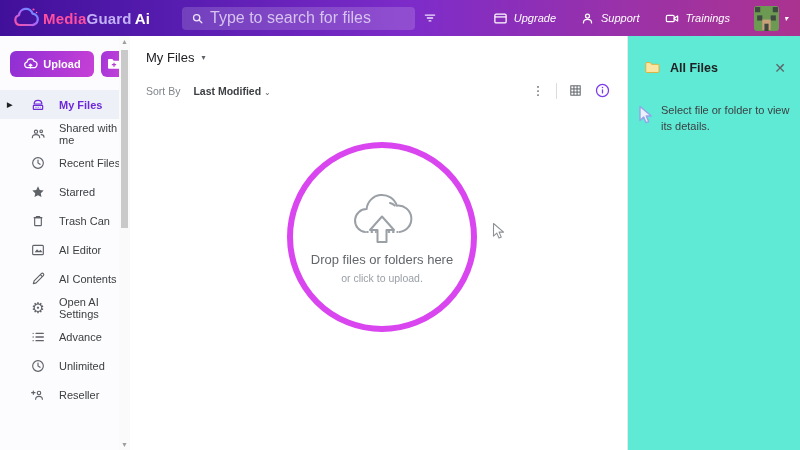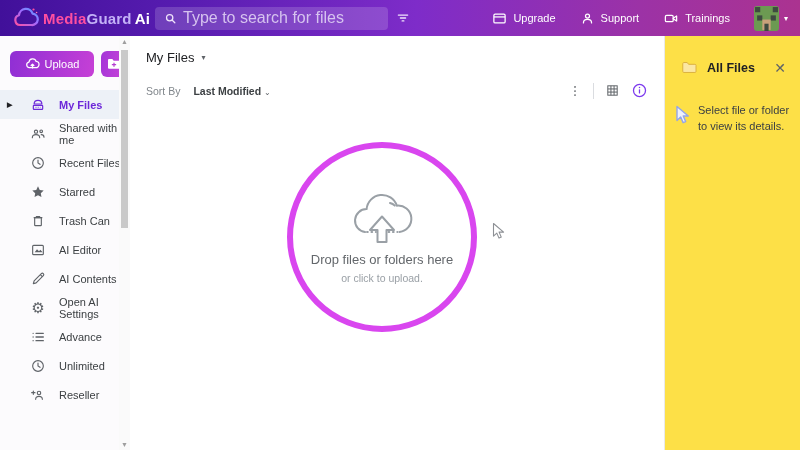--- a/index.html
+++ b/index.html
@@ -1,42 +1,42 @@
 <!DOCTYPE html>
 <html><head>
 <meta charset="utf-8">
 <style>
   * { box-sizing: border-box; margin: 0; padding: 0; }
   html,body { width:800px; height:450px; overflow:hidden; }
   body { font-family:"Liberation Sans", sans-serif; background:#fff; position:relative; }
 
   
   .topbar { height:36px; display:flex; align-items:center;
-    background:linear-gradient(90deg,#41109a 0%,#571cb0 22%,#7e2cc9 52%,#9c32a6 80%,#ab3390 100%); }
+    background:linear-gradient(90deg,#41109a 0%,#571cb0 22%,#7e2cc9 52%,#9c32a6 80%,#ab3390 100%);gap:27px; }
   .brand { display:flex; align-items:center; gap:4px; padding-left:13px; width:143px; flex:none; }
   .brand-text { font-size:15px; font-weight:bold; letter-spacing:.2px; white-space:nowrap; }
   .brand-media { color:#ff4fa0; } .brand-guard { color:#c3b1f7; } .brand-ai { color:#ffffff; margin-left:3px; }
   .searchbar { margin-left:12px; width:233px; height:23px; background:rgba(255,255,255,.16);
     border-radius:4px; display:flex; align-items:center; padding:0 9px; gap:6px; }
   .searchbar input { flex:1; background:transparent; border:none; outline:none; color:#f3eafd; font-size:16px; }
   .searchbar input::placeholder { color:#d6c3ef; }
-  .top-links { margin-left:auto; display:flex; align-items:center; gap:24px; padding-right:12px; color:#fff; }
+  .top-links { margin-left:auto; display:flex; align-items:center; gap:24px; padding-right:12px; color:#fff;font-style:italic; }
   .top-link { display:flex; align-items:center; gap:6px; font-size:11px; font-weight:500; cursor:pointer; }
   .avatar-wrap { display:flex; align-items:center; gap:5px; cursor:pointer; }
   .avatar { width:25px; height:25px; border-radius:3px; overflow:hidden; display:block; }
   .tiny-caret { font-size:8px; color:#fff; }
 
   
   .layout { display:flex; height:414px; }
 
   
   .sidebar { width:130px; flex:none; position:relative; background:#fcfbfd; overflow:hidden; }
   .side-actions { display:flex; gap:7px; padding:15px 0 13px 10px; }
   .btn-upload { width:84px; height:26px; border:none; border-radius:6px; color:#fff; font-size:11px;
-    font-weight:normal; font-family:inherit; display:flex; align-items:center; justify-content:center; gap:5px;
+    font-weight:bold; font-family:inherit; display:flex; align-items:center; justify-content:center; gap:5px;
     background:linear-gradient(100deg,#8f2fd4 0%,#c640d6 100%); cursor:pointer; }
   .btn-folder { width:26px; height:26px; border:none; border-radius:6px; display:flex; align-items:center;
     justify-content:center; background:linear-gradient(100deg,#a335d8 0%,#cb45d7 100%); cursor:pointer; }
   .side-item { position:relative; display:flex; align-items:center; height:29px; gap:13px;
     padding-left:30px; font-size:11px; color:#3c4043; cursor:pointer; }
   .side-item .icn { width:16px; height:16px; flex:none; display:flex; align-items:center; justify-content:center; color:#5f6368; }
   .side-item.active { background:#edf1f7; color:#6d28d9; font-weight:bold; }
   .side-item.active .icn { color:#6d28d9; }
   .side-caret { position:absolute; left:7px; top:50%; transform:translateY(-50%); font-size:7px; color:#202124; }
   .gear-glyph { font-size:15px; line-height:1; }
@@ -58,21 +58,21 @@
   .tool-btn { display:flex; align-items:center; justify-content:center; cursor:pointer; }
 
   .dropzone { position:absolute; left:157px; top:106px; width:190px; height:190px; border-radius:50%;
     border:6px solid #d946ef; background:#fff; text-align:center; cursor:pointer; }
   .dz-cloud { margin-top:36px; }
   .dz-title { margin-top:6px; font-size:13px; color:#63676b; }
   .dz-sub { margin-top:5px; font-size:10.5px; color:#9aa0a6; }
   .cursor-main { position:absolute; left:362px; top:186px; }
 
   
-  .details { width:136px; flex:none; border-left:1px solid #e9e9e9; background:#fde047; }
+  .details { width:173px; flex:none; border-left:1px solid #e9e9e9; background:#5eead4; }
   .details-head { display:flex; align-items:center; gap:9px; padding:24px 14px 0 16px; }
   .details-title { font-size:12.5px; font-weight:bold; color:#202124; }
   .details-close { margin-left:auto; font-size:14px; color:#5f6368; cursor:pointer; line-height:1; }
   .details-body { display:flex; gap:7px; padding:28px 5px 0 10px; font-size:11px; color:#3c4043; line-height:1.45; }
   .details-body .icn { flex:none; margin-top:2px; }
 
   svg { display:block; }
 </style>
 </head>
 <body>

